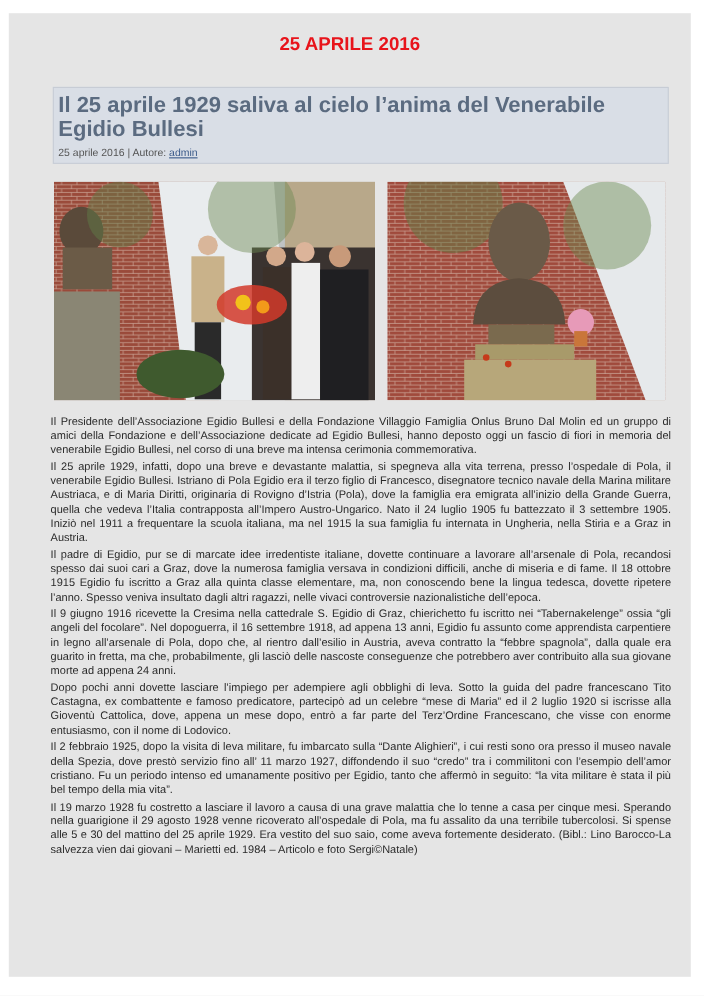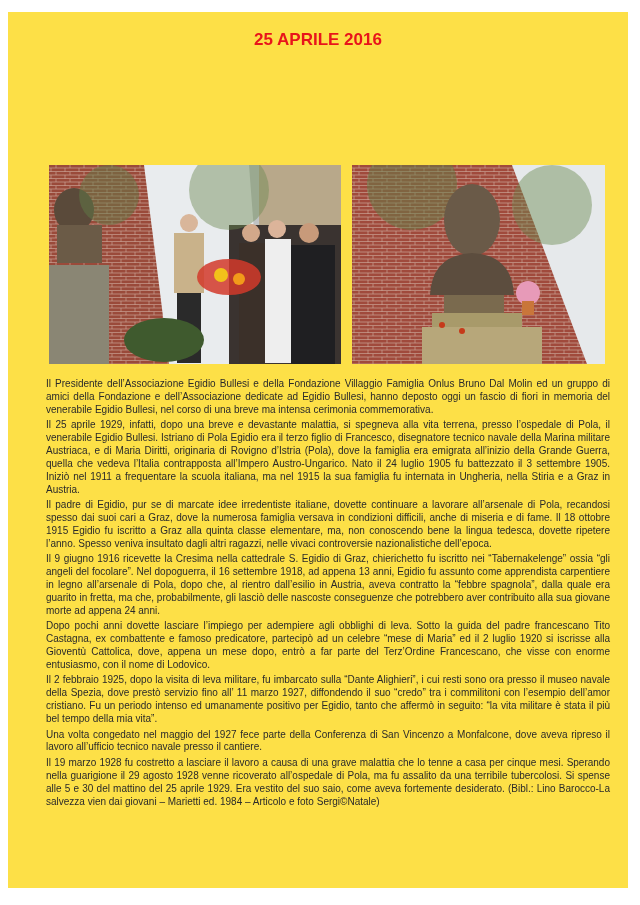--- a/index.html
+++ b/index.html
@@ -1,19 +1,19 @@
 <!DOCTYPE html>
 <html><head>
   <meta charset="utf-8">
   <style>
     html, body { margin: 0; padding: 0; background: #ffffff; }
     body { width: 640px; height: 905px; position: relative; overflow: hidden; font-family: "Liberation Sans", sans-serif; }
     .page {
       position: absolute; left: 8px; top: 12px; width: 620px; height: 876px;
-      background: #fde047;
+      background: #e5e5e5;
     }
     .banner {
       position: absolute; left: 0; top: 18px; width: 620px; text-align: center;
       color: #e8141b; font-weight: bold; font-size: 17px; line-height: 20px;
     }
     .title-box {
       position: absolute; left: 40px; top: 67px; width: 558px; height: 68px;
       background: #d9dee6; border: 1px solid #c7ccd5;
     }
     .post-title {
@@ -32,20 +32,24 @@
     .article p { margin: 0 0 2.5px 0; }
   </style>
 </head>
 <body>
 
 <div class="page">
   <div class="banner">
     <div>25 APRILE 2016</div>
   </div>
 
+  <div class="title-box">
+    <h1 class="post-title">Il 25 aprile 1929 saliva al cielo l’anima del Venerabile Egidio Bullesi</h1>
+    <div class="meta"><span>25 aprile 2016</span><span> | Autore: </span><a href="#">admin</a></div>
+  </div>
 
   <div class="photo photo-left">
     <svg width="292" height="199" viewBox="0 0 292 199">
       <defs>
         <pattern id="brick1" width="14" height="7" patternUnits="userSpaceOnUse">
           <rect width="14" height="7" fill="#9a4a3a"></rect>
           <path d="M0 6.5 H14 M7 0 V3 M0 3 H14 M2 3 V7" stroke="#c9a192" stroke-width="0.7"></path>
         </pattern>
       </defs>
       <rect width="292" height="199" fill="#bfc3c4"></rect>
@@ -98,16 +102,15 @@
     </svg>
   </div>
 
   <div class="article">
     <p>Il Presidente dell’Associazione Egidio Bullesi e della Fondazione Villaggio Famiglia Onlus Bruno Dal Molin ed un gruppo di amici della Fondazione e dell’Associazione dedicate ad Egidio Bullesi, hanno deposto oggi un fascio di fiori in memoria del venerabile Egidio Bullesi, nel corso di una breve ma intensa cerimonia commemorativa.</p>
     <p>Il 25 aprile 1929, infatti, dopo una breve e devastante malattia, si spegneva alla vita terrena, presso l’ospedale di Pola, il venerabile Egidio Bullesi. Istriano di Pola Egidio era il terzo figlio di Francesco, disegnatore tecnico navale della Marina militare Austriaca, e di Maria Diritti, originaria di Rovigno d’Istria (Pola), dove la famiglia era emigrata all’inizio della Grande Guerra, quella che vedeva l’Italia contrapposta all’Impero Austro-Ungarico. Nato  il 24 luglio 1905 fu battezzato il 3 settembre 1905. Iniziò nel 1911 a frequentare la scuola italiana, ma nel 1915 la sua famiglia fu internata in Ungheria, nella Stiria e a Graz in Austria.</p>
     <p>Il padre di Egidio, pur se di marcate idee irredentiste italiane, dovette continuare a lavorare all’arsenale di Pola, recandosi spesso dai suoi cari a Graz, dove la numerosa famiglia versava in condizioni difficili, anche di miseria e di fame. Il 18 ottobre 1915 Egidio fu iscritto a Graz alla quinta classe elementare, ma, non conoscendo bene la lingua tedesca, dovette ripetere l’anno. Spesso veniva insultato dagli altri ragazzi, nelle vivaci controversie nazionalistiche dell’epoca.</p>
     <p>Il 9 giugno 1916 ricevette la Cresima nella cattedrale S. Egidio di Graz, chierichetto fu iscritto nei “Tabernakelenge” ossia “gli angeli del focolare”. Nel dopoguerra, il 16 settembre 1918, ad appena 13 anni, Egidio fu assunto come apprendista carpentiere in legno all’arsenale di Pola, dopo che, al rientro dall’esilio in Austria, aveva contratto la “febbre spagnola”, dalla quale era guarito in fretta, ma che, probabilmente, gli lasciò delle nascoste conseguenze che potrebbero aver contribuito alla sua giovane morte ad appena 24 anni.</p>
     <p>Dopo pochi anni dovette lasciare l’impiego per adempiere agli obblighi di leva. Sotto la guida del padre francescano Tito Castagna, ex combattente e famoso predicatore, partecipò ad un celebre “mese di Maria” ed il 2 luglio 1920 si iscrisse alla Gioventù Cattolica, dove, appena un mese dopo, entrò a far parte del Terz’Ordine Francescano, che visse con enorme entusiasmo, con il nome di Lodovico.</p>
     <p>Il 2 febbraio 1925, dopo la visita di leva militare, fu imbarcato sulla “Dante Alighieri”, i cui resti sono ora presso il museo navale della Spezia, dove prestò servizio fino all’ 11 marzo 1927, diffondendo il suo “credo” tra i commilitoni con l’esempio dell’amor cristiano. Fu un periodo intenso ed umanamente positivo per Egidio, tanto che affermò in seguito: “la vita militare è stata il più bel tempo della mia vita”.</p>
-    <p>Una volta congedato nel maggio del 1927 fece parte della Conferenza di San Vincenzo a Monfalcone, dove aveva ripreso il lavoro all’ufficio tecnico navale presso il cantiere.</p>
     <p>Il 19 marzo 1928 fu costretto a lasciare il lavoro a causa di una grave malattia che lo tenne a casa per cinque mesi. Sperando nella guarigione il 29 agosto 1928 venne ricoverato all’ospedale di Pola, ma fu assalito da una terribile tubercolosi. Si spense alle 5 e 30 del mattino del 25 aprile 1929. Era vestito del suo saio, come aveva fortemente desiderato. (Bibl.: Lino Barocco-La salvezza vien dai giovani – Marietti ed. 1984 – Articolo e foto Sergi©Natale)</p>
   </div>
 </div>
 
 </body></html>

